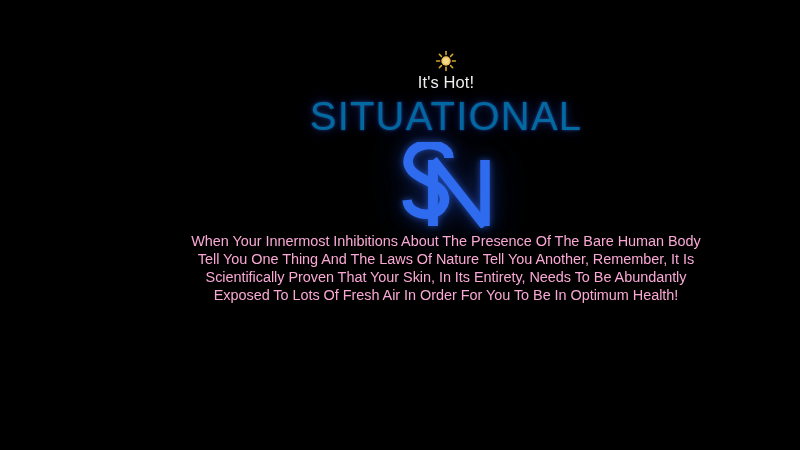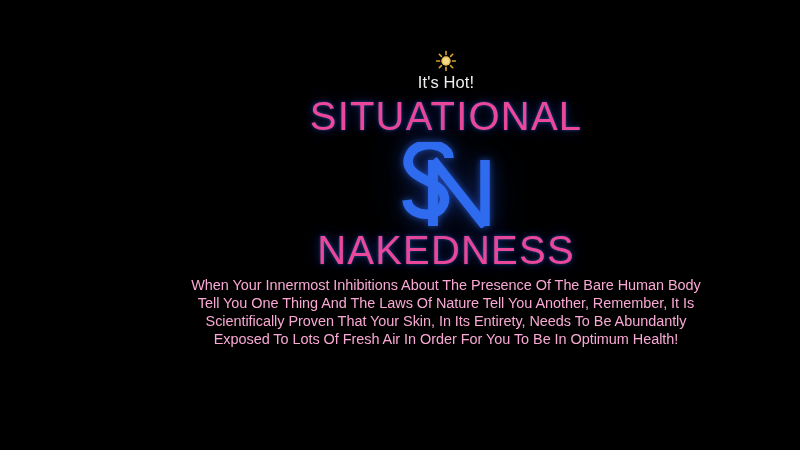--- a/index.html
+++ b/index.html
@@ -47,21 +47,21 @@
     font-size: 16.5px;
     line-height: 19px;
     text-align: center;
     font-family: "Liberation Sans", sans-serif;
     letter-spacing: 0.1px;
   }
   .tagline-line { display: block; white-space: pre; }
 
   
   .word {
-    color: #ec4899;
+    color: #0369a1;
     font-size: 40px;
     line-height: 44px;
     letter-spacing: 1.2px;
     text-align: right;
     font-family: "Liberation Sans", sans-serif;
     font-weight: 400;
     text-shadow:
       0 0 3px rgba(61,111,224,0.55),
       0 0 10px rgba(40,80,190,0.45),
       0 0 22px rgba(25,55,150,0.38),
@@ -151,21 +151,20 @@
                  C 63 57, 57 71, 43 72
                  C 32 73, 22 68, 21 58"></path>
       </g>
 
       <g fill="none" stroke="#2f6bee" stroke-width="9.5" stroke-linecap="butt">
         <path d="M 47 84 L 47 18"></path>
       </g>
     </svg>
   </div>
 
-  <div class="word word-nakedness">NAKEDNESS</div>
 
   <div class="blurb">
     <span class="blurb-line">When Your Innermost Inhibitions About The Presence Of The Bare Human Body</span>
     <span class="blurb-line">Tell You One Thing And The Laws Of Nature Tell You Another, Remember, It Is</span>
     <span class="blurb-line">Scientifically Proven That Your Skin, In Its Entirety, Needs To Be Abundantly</span>
     <span class="blurb-line">Exposed To Lots Of Fresh Air In Order For You To Be In Optimum Health!</span>
   </div>
 
 </div>
 

